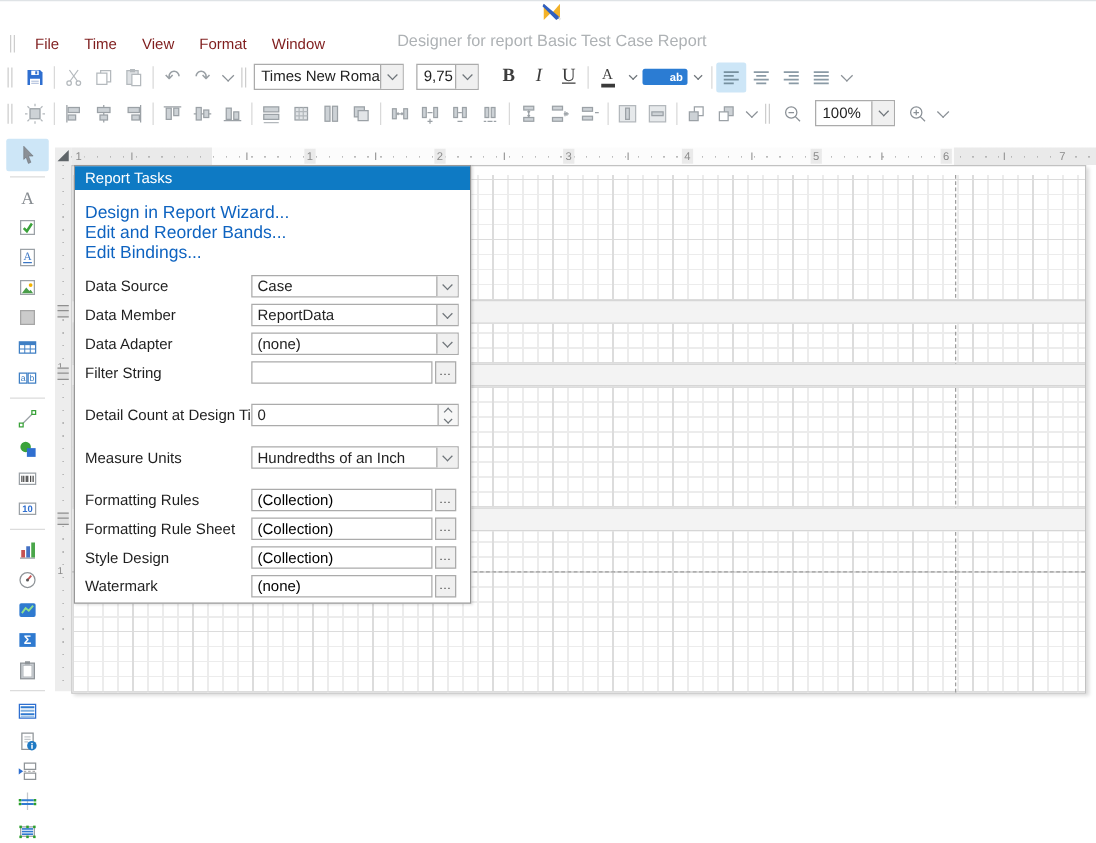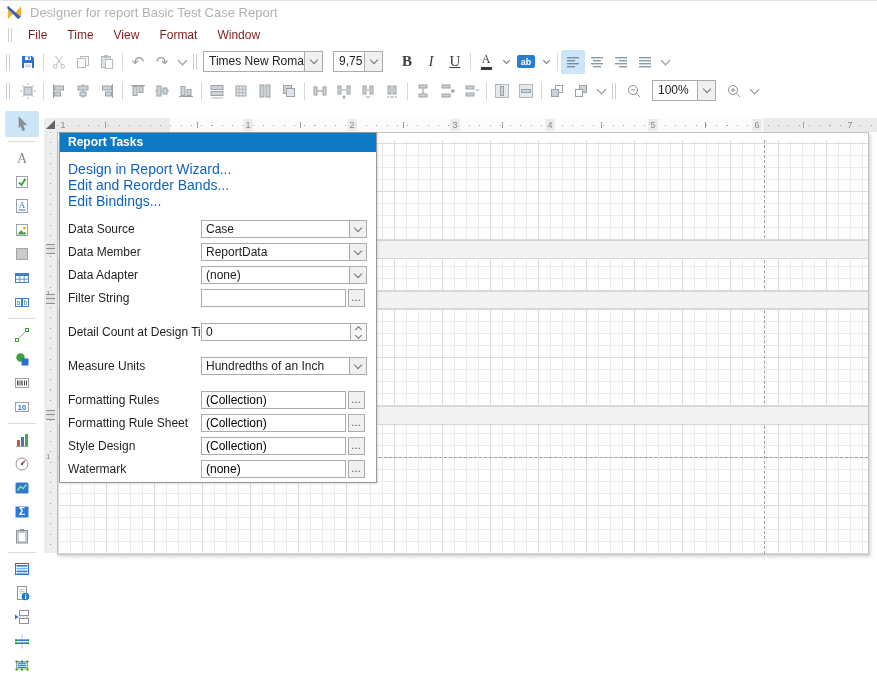--- a/index.html
+++ b/index.html
@@ -1,36 +1,36 @@
 <!DOCTYPE html>
 <html><head>
 <meta charset="utf-8">
 <style>
   html,body{margin:0;padding:0;background:#fff;}
   body{width:877px;height:674px;overflow:hidden;font-family:"Liberation Sans",sans-serif;-webkit-font-smoothing:antialiased;}
   .app{position:relative;width:877px;height:674px;background:#fff;border-top:1px solid #dfe3e6;box-sizing:border-box;}
   
-  .titlebar{height:22px;display:flex;align-items:center;gap:7px;padding-left:6px;}
+  .titlebar{height:22px;display:flex;align-items:center;gap:7px;padding-left:6px;flex-direction:column;}
   .title{font-size:13px;color:#aeb2b5;white-space:nowrap;}
   .menubar{height:24px;display:flex;align-items:center;padding-left:5px;}
   .menu-item{font-size:12px;color:#7f1d1d;padding:3px 10px;cursor:default;}
   
   .tbrow{height:29px;display:flex;align-items:center;padding-left:3px;}
   .tbtn{min-width:24px;height:24px;display:flex;align-items:center;justify-content:center;border-radius:2px;flex:none;}
   .tbtn.sel{background:#cde6f7;}
   .tbtn.narrow{min-width:16px;}
   .vsep{width:1px;height:18px;background:#d9d9d9;margin:0 3px;flex:none;}
   .grip{width:2px;height:16px;border-left:1px solid #cdcdcd;border-right:1px solid #cdcdcd;margin:0 6px 0 3px;flex:none;}
   .combo{height:21px;border:1px solid #ababab;background:#fff;display:flex;align-items:stretch;font-size:12px;flex:none;box-sizing:border-box;}
   .combo .cval{flex:1;padding:2px 5px 0 5px;white-space:nowrap;overflow:hidden;color:#222;}
   .combo .cbtn{width:17px;background:#f0f0f0;border-left:1px solid #ababab;display:flex;align-items:center;justify-content:center;}
   .chev{width:5px;height:5px;border-right:1px solid #6e7479;border-bottom:1px solid #6e7479;transform:rotate(45deg);margin-top:-3px;}
   .chev.big{width:6px;height:6px;border-color:#8a9096;}
   .serifB{font-family:"Liberation Serif",serif;font-size:15px;color:#3d3d3d;}
-  .abbadge{width:18px;height:13px;border-radius:2px;background:#2b7cd3;color:#fff;font-size:9px;font-weight:bold;display:flex;align-items:center;justify-content:center;}
+  .abbadge{width:18px;height:13px;border-radius:2px;background:#2b7cd3;color:#fff;font-size:9px;font-weight:bold;display:flex;align-items:center;justify-content:center;padding-left:18px;}
   .fontA{display:flex;flex-direction:column;align-items:center;line-height:10px;}
   .fontA .bar{width:11px;height:3px;background:#3a3a3a;margin-top:2px;}
   
   .toolbox{position:absolute;left:0;top:104px;width:44px;bottom:0;display:flex;flex-direction:column;align-items:center;background:#fff;}
   .tool{width:34px;height:24px;display:flex;align-items:center;justify-content:center;border-radius:2px;flex:none;}
   .tool.sel{background:#cde6f7;}
   .tsep{width:28px;height:1px;background:#dcdcdc;margin:4px 0;flex:none;}
   
   .design{position:absolute;left:44px;top:104px;right:0;bottom:0;background:#fff;}
   .corner{position:absolute;left:0;top:13px;width:13px;height:14px;background:#ededed;}
@@ -49,21 +49,21 @@
   .gridband{position:absolute;left:0;right:0;background-image:
      repeating-linear-gradient(90deg,#dcdcdc 0 1px,transparent 1px 48px),
      repeating-linear-gradient(0deg,#dcdcdc 0 1px,transparent 1px 48px),
      repeating-linear-gradient(90deg,#ececec 0 1px,transparent 1px 12px),
      repeating-linear-gradient(0deg,#ececec 0 1px,transparent 1px 12px);}
   .bandstrip{position:absolute;left:0;right:0;background:#f3f3f3;border-top:1px solid #d6d6d6;border-bottom:1px solid #d6d6d6;box-sizing:border-box;}
   .vguide{position:absolute;border-left:1px dashed #9e9e9e;width:0;}
   .hguide{position:absolute;border-top:1px dashed #9e9e9e;height:0;left:0;right:0;}
   
   .panel{position:absolute;left:15px;top:27px;width:316px;height:349px;background:#fff;border:1px solid #979797;z-index:5;box-shadow:1px 1px 2px rgba(0,0,0,.12);}
-  .phead{height:19px;background:#0e7ac4;color:#fff;font-size:12px;font-weight:bold;line-height:19px;padding-left:8px;}
+  .phead{height:19px;background:#0e7ac4;color:#fff;font-size:12px;font-weight:normal;line-height:19px;padding-left:8px;}
   .plink{position:absolute;left:8px;font-size:14px;color:#0e63c0;cursor:pointer;white-space:nowrap;}
   .flabel{position:absolute;left:8px;font-size:12px;color:#1f1f1f;line-height:18px;white-space:nowrap;}
   .fctl{position:absolute;left:141px;width:166px;height:18px;display:flex;align-items:stretch;}
   .fcombo{flex:1;border:1px solid #ababab;background:#fff;display:flex;font-size:12px;box-sizing:border-box;}
   .fcombo .cval{flex:1;padding:1px 4px 0 4px;white-space:nowrap;overflow:hidden;color:#222;}
   .fcombo .cbtn{width:16px;background:#f0f0f0;border-left:1px solid #ababab;display:flex;align-items:center;justify-content:center;}
   .ftext{width:145px;border:1px solid #ababab;background:#fff;box-sizing:border-box;font-size:12px;padding:1px 4px 0 4px;}
   .fellip{width:17px;margin-left:2px;border:1px solid #ababab;background:#f0f0f0;box-sizing:border-box;display:flex;align-items:center;justify-content:center;font-size:10px;color:#444;letter-spacing:1px;line-height:6px;}
   .fspin{flex:1;border:1px solid #ababab;background:#fff;display:flex;font-size:12px;box-sizing:border-box;}
   .fspin .cval{flex:1;padding:1px 4px 0 4px;color:#222;}

